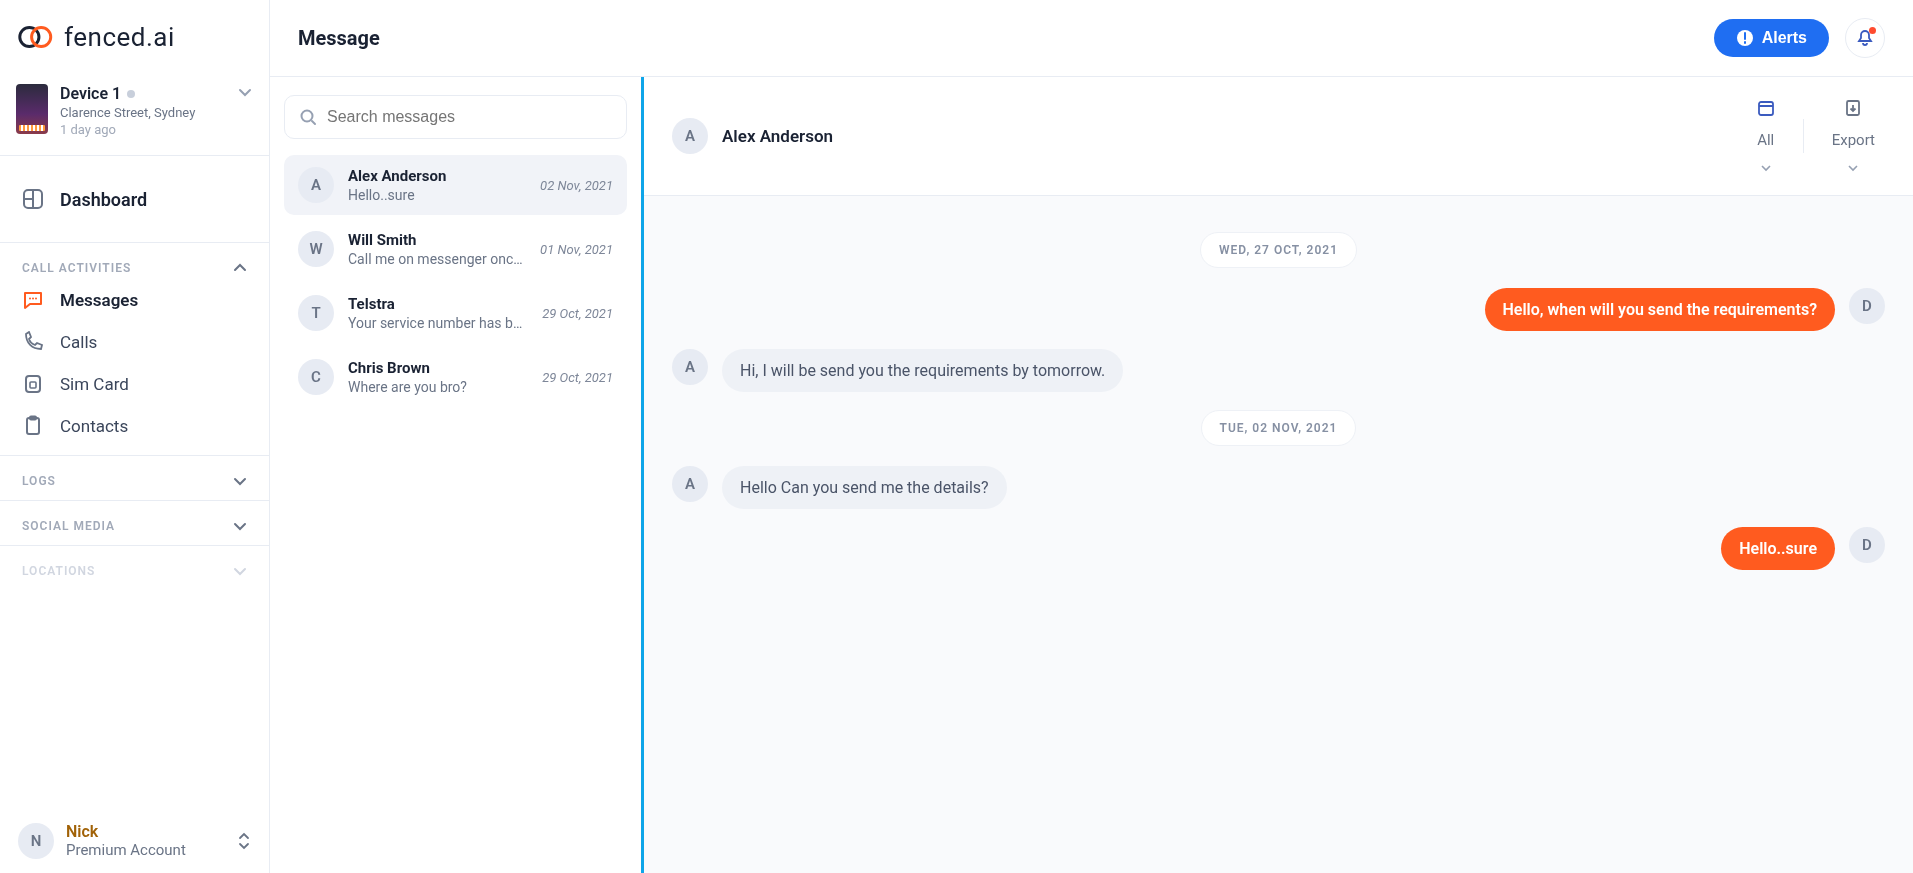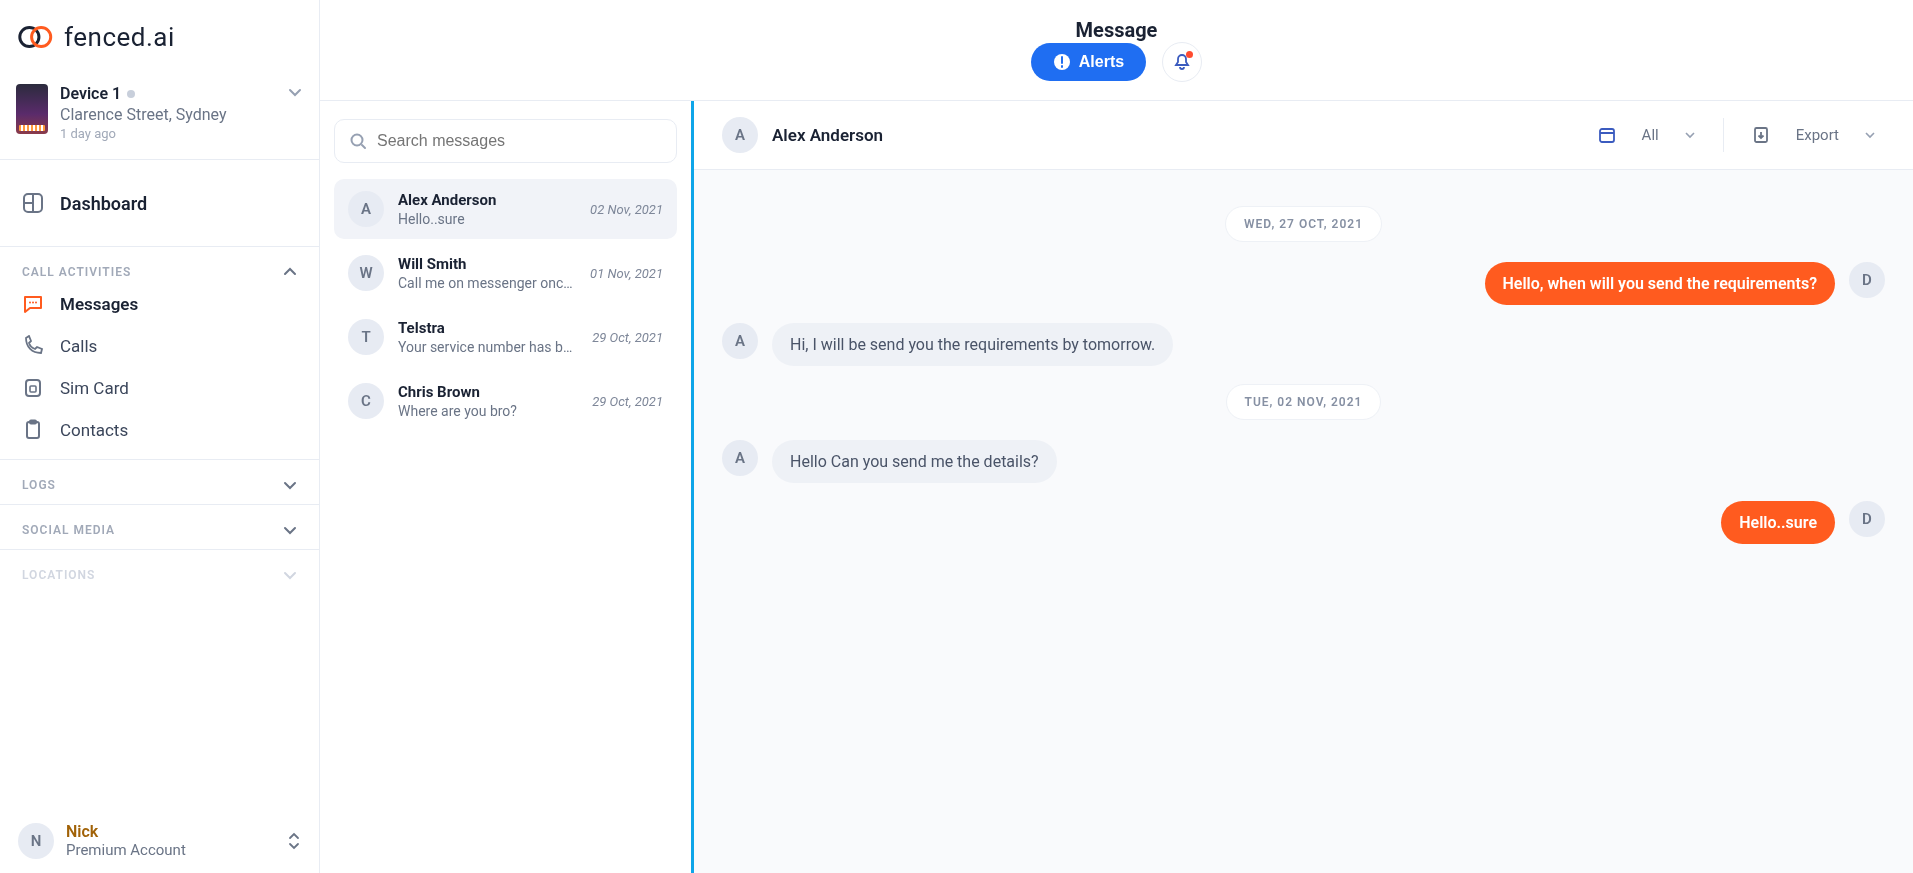--- a/index.html
+++ b/index.html
@@ -1,47 +1,47 @@
 <!DOCTYPE html>
 <html><head>
 <meta charset="utf-8">
 <style>
 * { box-sizing: border-box; margin: 0; padding: 0; }
 body { font-family: -apple-system, BlinkMacSystemFont, "Segoe UI", Roboto, Arial, sans-serif; background: #fff; color: #1a2233; width: 1913px; height: 873px; overflow: hidden; display: flex; }
-.sidebar { width: 320px; border-right: 1px solid #e8ecf3; display: flex; flex-direction: column; }
+.sidebar { width: 270px; border-right: 1px solid #e8ecf3; display: flex; flex-direction: column; }
 .logo-row { padding: 22px 16px 22px 16px; display: flex; align-items: center; gap: 8px; }
 .logo-mark svg { width: 40px; height: 28px; }
 .logo-text { font-size: 26px; color: #1a2233; letter-spacing: 0.5px; font-weight: 400; }
 .device-card { padding: 10px 16px 18px 16px; display: flex; gap: 12px; border-bottom: 1px solid #e8ecf3; cursor: pointer; }
 .device-thumb { width: 32px; height: 50px; background: linear-gradient(180deg,#2b2b3d,#5a2b6b 60%,#8a3b4b); border-radius: 4px; position: relative; }
 .device-thumb::after { content: ""; position: absolute; bottom: 3px; left: 3px; right: 3px; height: 6px; background: repeating-linear-gradient(90deg,#ff9a3b,#ff9a3b 2px,#fff 2px,#fff 4px); border-radius: 1px; }
 .device-info { flex: 1; }
 .device-title { font-weight: 600; font-size: 16px; color: #1a2233; display: flex; align-items: center; gap: 6px; }
 .device-dot { width: 8px; height: 8px; background: #c8cfdb; border-radius: 50%; display: inline-block; }
-.device-sub { color: #6a7486; font-size: 16px; margin-top: 2px; }
+.device-sub { color: #6a7486; font-size: 13px; margin-top: 2px; }
 .device-time { color: #a1a9b8; font-size: 13px; margin-top: 2px; }
 .sidebar .chev { color: #96a0b2; }
 .nav-block { padding: 22px 0 22px 0; border-bottom: 1px solid #e8ecf3; }
 .nav-item { display: flex; align-items: center; gap: 16px; padding: 10px 22px; cursor: pointer; color: #3b465b; }
 .nav-item .icon { width: 22px; height: 22px; display: flex; align-items: center; justify-content: center; }
 .nav-item.active { color: #ff5b1f; }
 .nav-item.active .label { color: #1a2233; font-weight: 600; }
 .nav-item .label { font-size: 17px; }
 .nav-item.dash .label { font-weight: 600; color: #1a2233; font-size: 18px; }
 .section-header { display: flex; align-items: center; justify-content: space-between; padding: 18px 22px 4px 22px; color: #a1a9b8; letter-spacing: 1px; font-size: 12px; font-weight: 600; cursor: pointer; }
 .section-header.faded { color: #d1d6e0; justify-content: space-between; }
 .section-block { border-bottom: 1px solid #e8ecf3; padding-bottom: 8px; }
 .user-footer { margin-top: auto; padding: 14px 18px; display: flex; align-items: center; gap: 12px; }
 .avatar-circle { width: 36px; height: 36px; border-radius: 50%; background: #e7ebf3; color: #6a7486; display: flex; align-items: center; justify-content: center; font-weight: 600; font-size: 15px; flex: none; }
 .user-footer .uname { font-weight: 600; font-size: 16px; color: #a16207; }
 .user-footer .uplan { color: #6a7486; font-size: 15px; }
 .spinner { color: #6a7486; display: flex; flex-direction: column; gap: 0px; }
 
 .main { flex: 1; display: flex; flex-direction: column; }
-.topbar { display: flex; align-items: center; justify-content: space-between; padding: 18px 28px; border-bottom: 1px solid #e8ecf3; flex-direction: column; }
+.topbar { display: flex; align-items: center; justify-content: space-between; padding: 18px 28px; border-bottom: 1px solid #e8ecf3; }
 .page-title { font-size: 20px; font-weight: 700; color: #1a2233; }
 .top-actions { display: flex; align-items: center; gap: 16px; }
 .alerts-btn { background: #1f6ef2; color: #fff; border: none; border-radius: 24px; padding: 10px 22px; font-size: 16px; font-weight: 600; display: flex; align-items: center; gap: 8px; cursor: pointer; }
 .bell-btn { width: 40px; height: 40px; border-radius: 50%; background: #fff; border: 1px solid #e8ecf3; display: flex; align-items: center; justify-content: center; position: relative; cursor: pointer; color: #3b5bbf; }
 .bell-dot { position: absolute; top: 8px; right: 8px; width: 7px; height: 7px; background: #ff4b2f; border-radius: 50%; }
 
 .content { flex: 1; display: flex; background: #f9fafc; }
 .thread-list { width: 374px; border-right: 3px solid #0ea5e9; padding: 18px 14px; background: #fff; }
 .search-wrap { border: 1px solid #e8ecf3; border-radius: 10px; padding: 12px 14px; display: flex; align-items: center; gap: 10px; color: #96a0b2; }
 .search-wrap input { border: none; outline: none; font-size: 16px; flex: 1; color: #1a2233; background: transparent; }
@@ -51,21 +51,21 @@
 .thread .body { flex: 1; min-width: 0; }
 .thread .name { font-weight: 700; font-size: 15px; color: #1a2233; }
 .thread .preview { color: #6a7486; font-size: 14px; white-space: nowrap; overflow: hidden; text-overflow: ellipsis; margin-top: 2px; }
 .thread .date { color: #7e8799; font-size: 13px; font-style: italic; }
 
 .chat { flex: 1; display: flex; flex-direction: column; }
 .chat-header { display: flex; align-items: center; justify-content: space-between; padding: 16px 28px; border-bottom: 1px solid #e8ecf3; background: #fff; }
 .chat-header .left { display: flex; align-items: center; gap: 14px; }
 .chat-header .left .name { font-weight: 600; font-size: 17px; color: #1a2233; }
 .chat-header .right { display: flex; align-items: center; gap: 18px; }
-.hdr-btn { display: flex; align-items: center; gap: 26px; color: #6a7486; font-size: 15px; cursor: pointer; padding: 6px 10px; }
+.hdr-btn { display: flex; align-items: center; gap: 14px; color: #6a7486; font-size: 15px; cursor: pointer; padding: 6px 10px; flex-direction: column; }
 .hdr-btn.all { color: #3b5bbf; }
 .hdr-btn.all .txt { color: #6a7486; }
 .divider-v { width: 1px; height: 34px; background: #e8ecf3; }
 
 .chat-body { flex: 1; padding: 24px 28px; overflow: auto; }
 .date-pill-row { display: flex; justify-content: center; margin: 12px 0 20px 0; }
 .date-pill { background: #fff; border: 1px solid #eef1f6; color: #8690a3; letter-spacing: 1px; font-size: 12px; font-weight: 600; padding: 10px 18px; border-radius: 20px; }
 .msg-row { display: flex; align-items: flex-start; gap: 14px; margin-bottom: 18px; }
 .msg-row.out { justify-content: flex-end; }
 .msg-row.out .avatar-circle { order: 2; }

